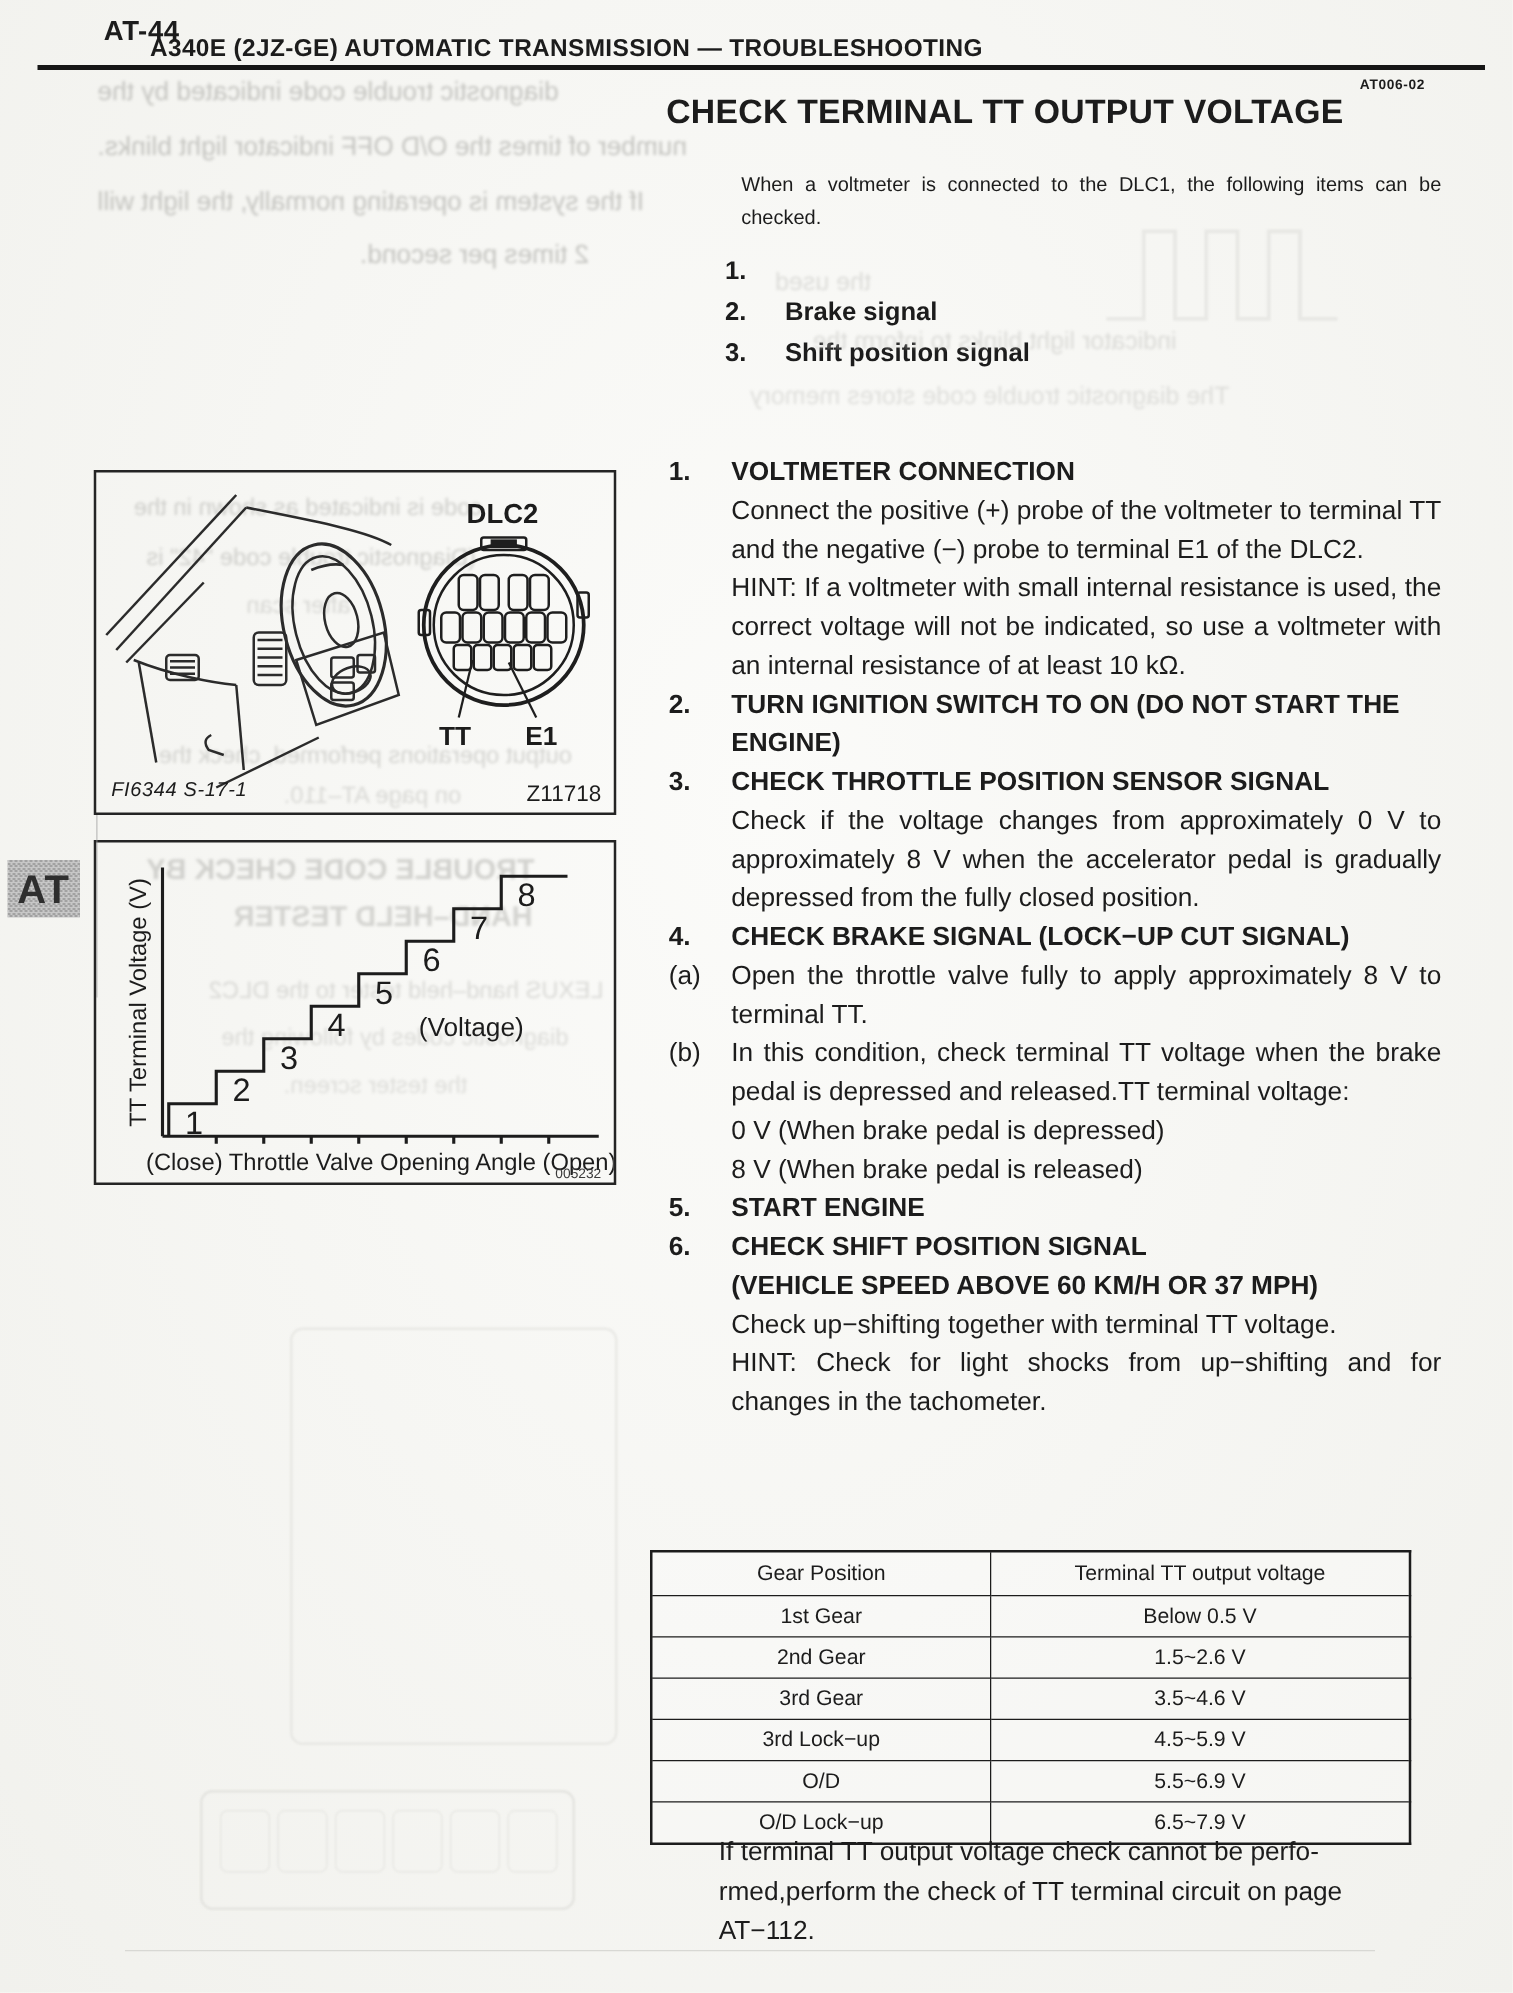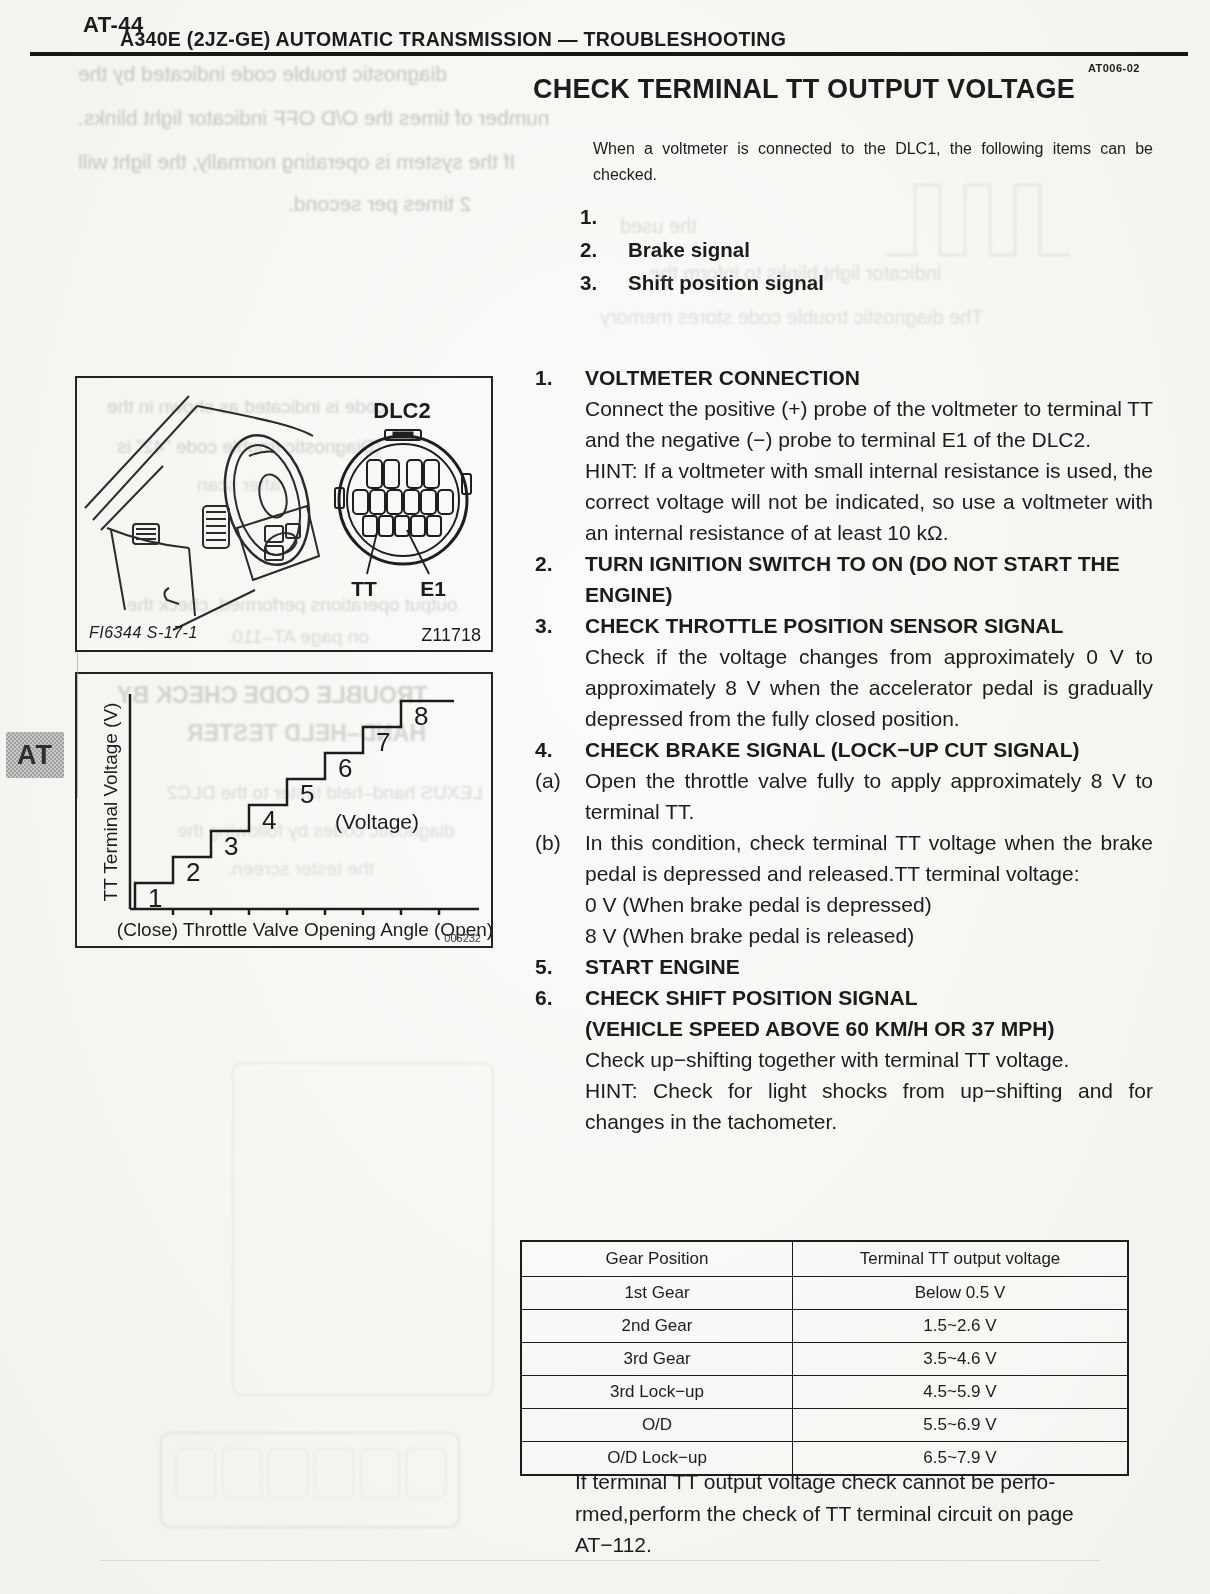--- a/index.html
+++ b/index.html
@@ -35,24 +35,24 @@
   .fig-code-r{right:10px;bottom:4px;font-size:18px;}
   .fig-svg{position:absolute;left:0;top:0;z-index:2;}
   
   .axis{stroke:#1c1c1c;stroke-width:2.5;fill:none;}
   .steps-line{stroke:#1c1c1c;stroke-width:2.5;fill:none;}
   .chart-num{font-size:26px;font-family:"Liberation Sans",sans-serif;fill:#1c1c1c;}
   .chart-lab{font-size:19px;fill:#1c1c1c;}
   .chart-volt{font-size:21px;fill:#1c1c1c;}
   .chart-plate{font-size:11px;fill:#3a3a3a;}
   
-  .at-tab{left:6px;top:732px;width:58px;height:46px;
+  .at-tab{left:6px;top:688px;width:58px;height:46px;
     background:repeating-conic-gradient(#a2a2a2 0 25%,#c7c7c7 0 50%) 0 0/4px 4px;
     display:flex;align-items:center;justify-content:center;
-    font-size:27px;font-weight:bold;color:#2e2e2e;letter-spacing:1px;}
+    font-size:32px;font-weight:bold;color:#2e2e2e;letter-spacing:1px;}
   .tab-line{left:77px;top:652px;width:1px;height:146px;background:#9a9a9a;opacity:.6;}
   
   .proc{left:535px;top:362px;width:618px;font-size:21px;line-height:31px;}
   .prow{display:flex;}
   .pnum{width:50px;flex:none;}
   .ptxt{flex:1;}
   .ptxt.j{text-align:justify;text-align-last:left;}
   
   .gear-table{left:520px;top:1240px;border-collapse:collapse;background:rgba(255,255,255,.25);}
   .gear-table td{border:1.6px solid #1c1c1c;text-align:center;font-size:17px;padding:0;}

